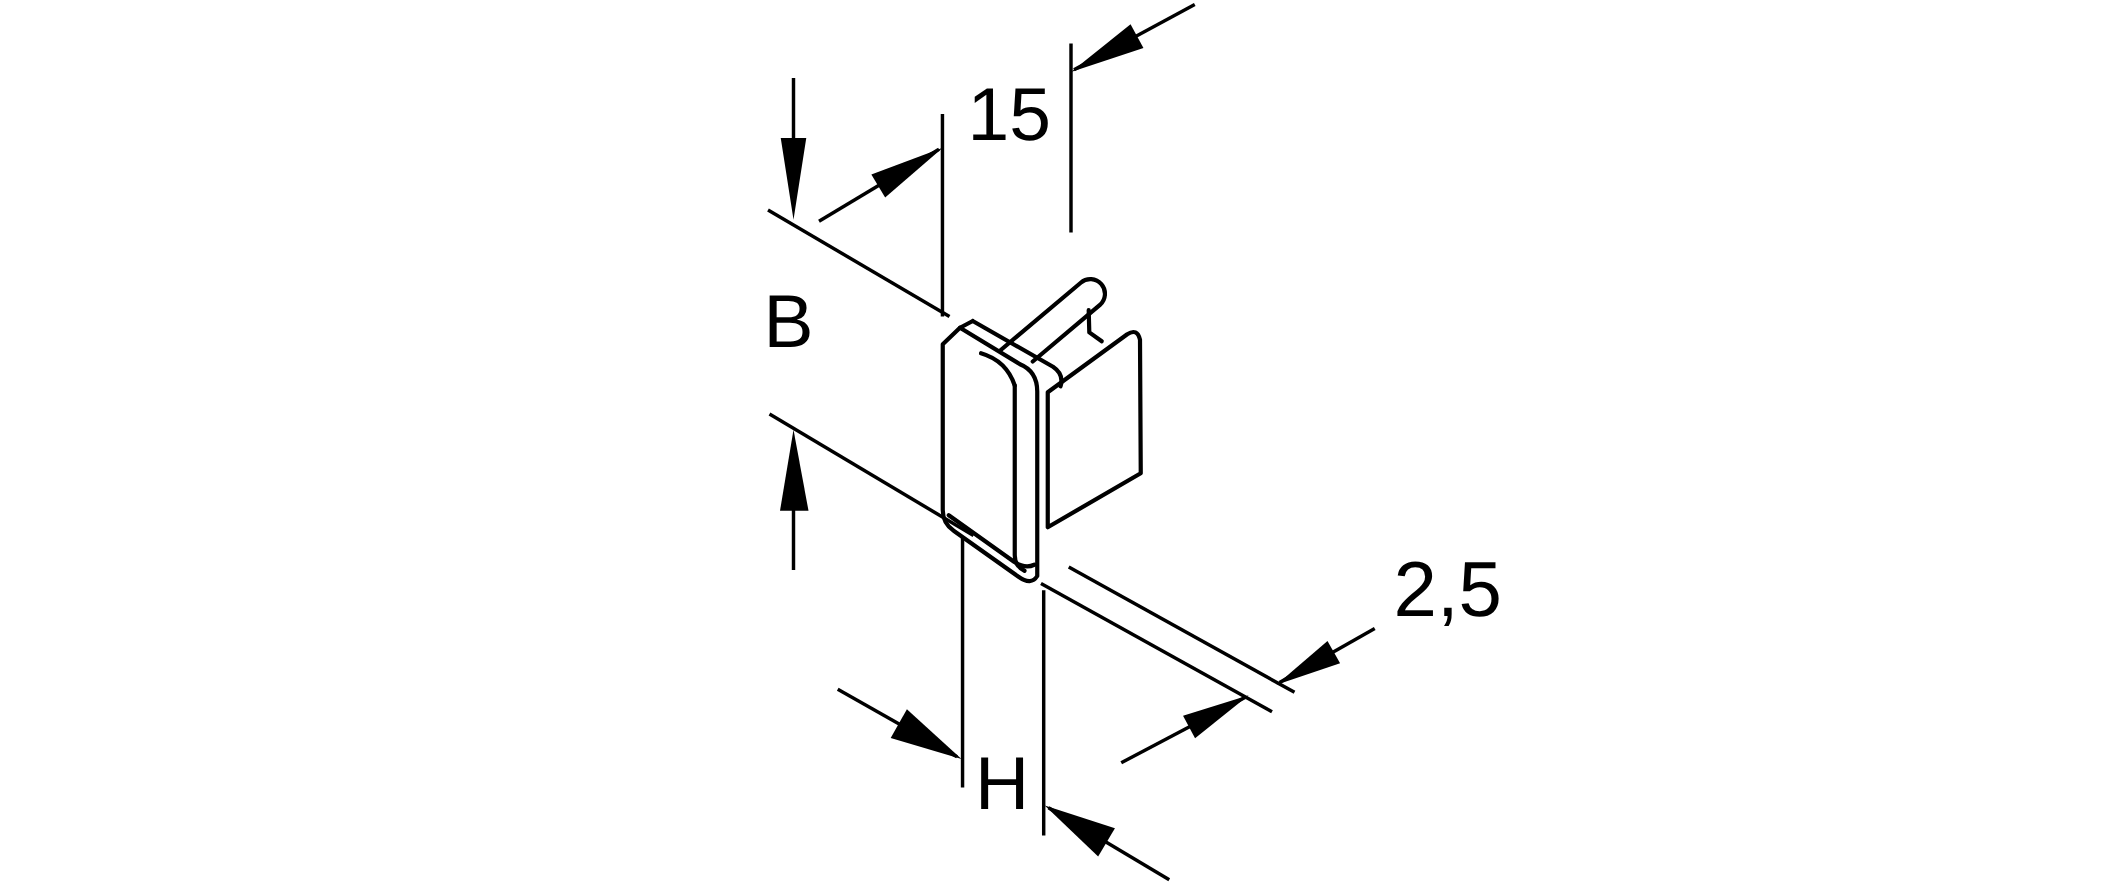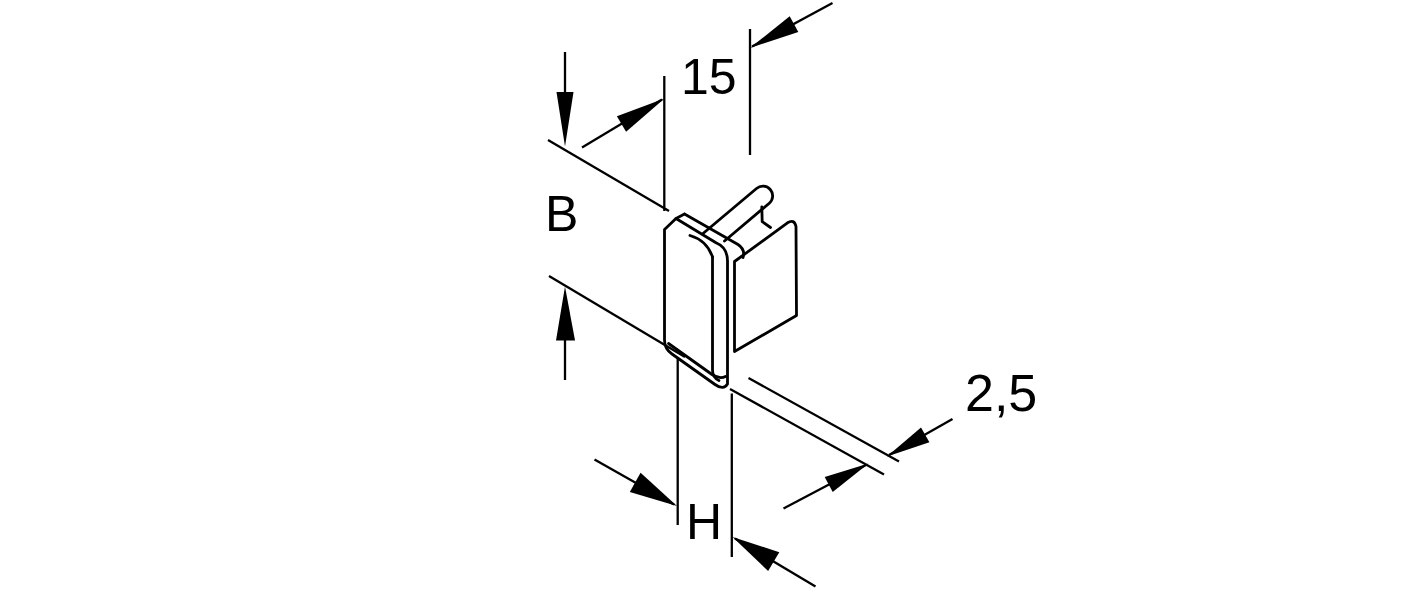--- a/index.html
+++ b/index.html
@@ -6,21 +6,20 @@
     margin: 0;
     padding: 0;
     background: #ffffff;
   }
   .stage {
     position: relative;
     width: 1210px;
     height: 592px;
     background: #ffffff;
     overflow: hidden;
-    margin-left: 36px;
   }
   svg text {
     font-family: "Liberation Sans", "DejaVu Sans", sans-serif;
     fill: #000000;
   }
   .part-line {
     fill: none;
     stroke: #000000;
     stroke-width: 2.8;
     stroke-linejoin: round;

